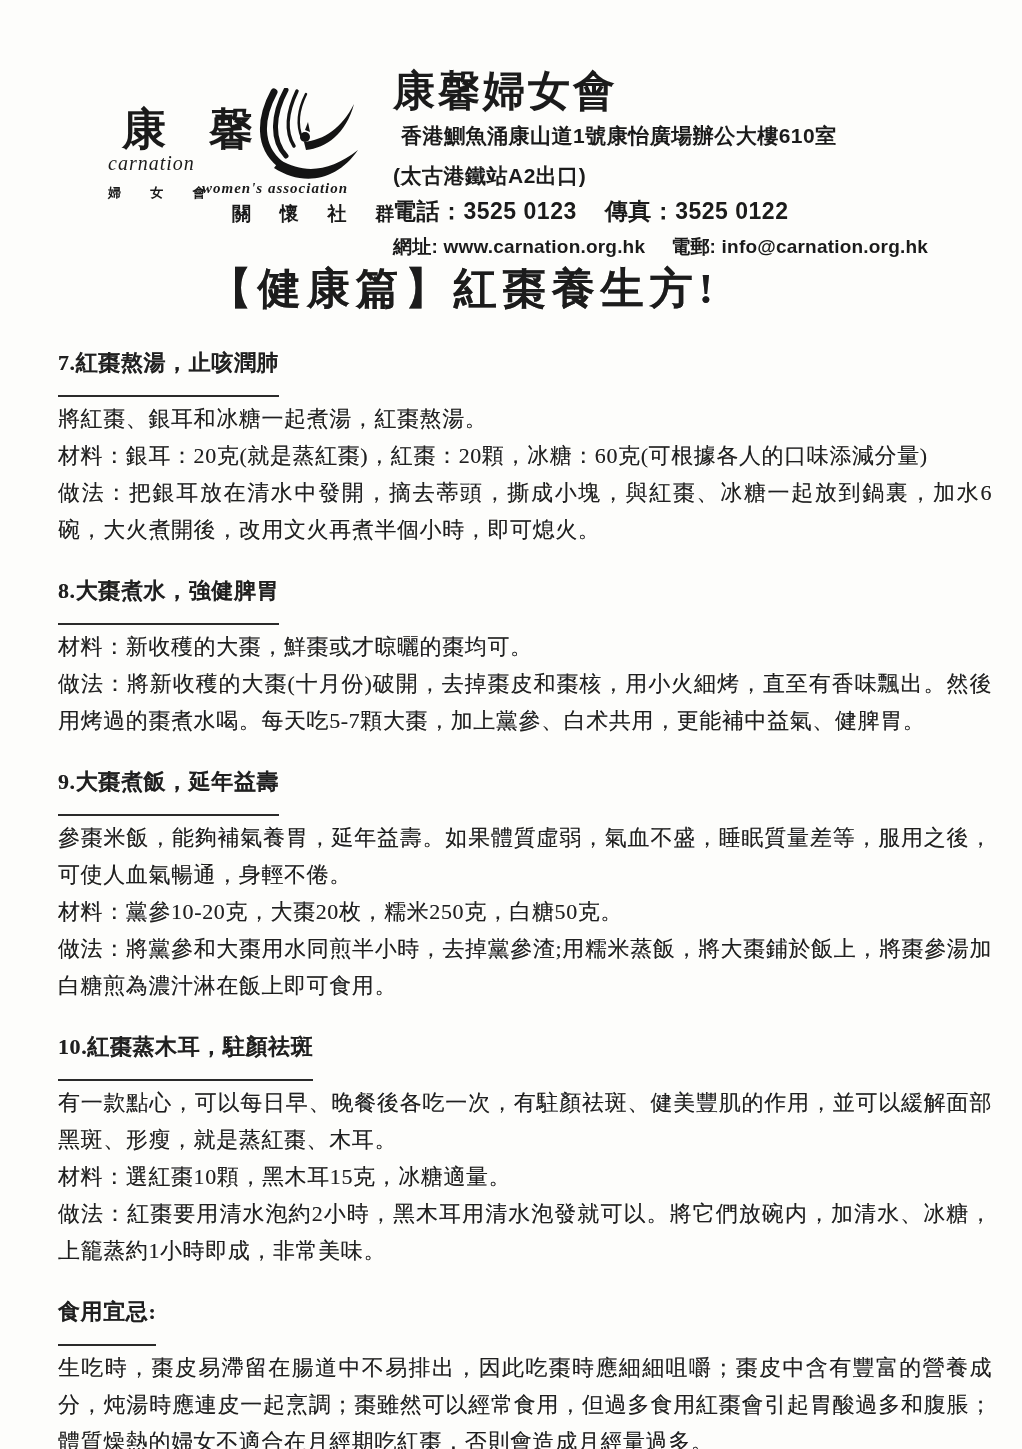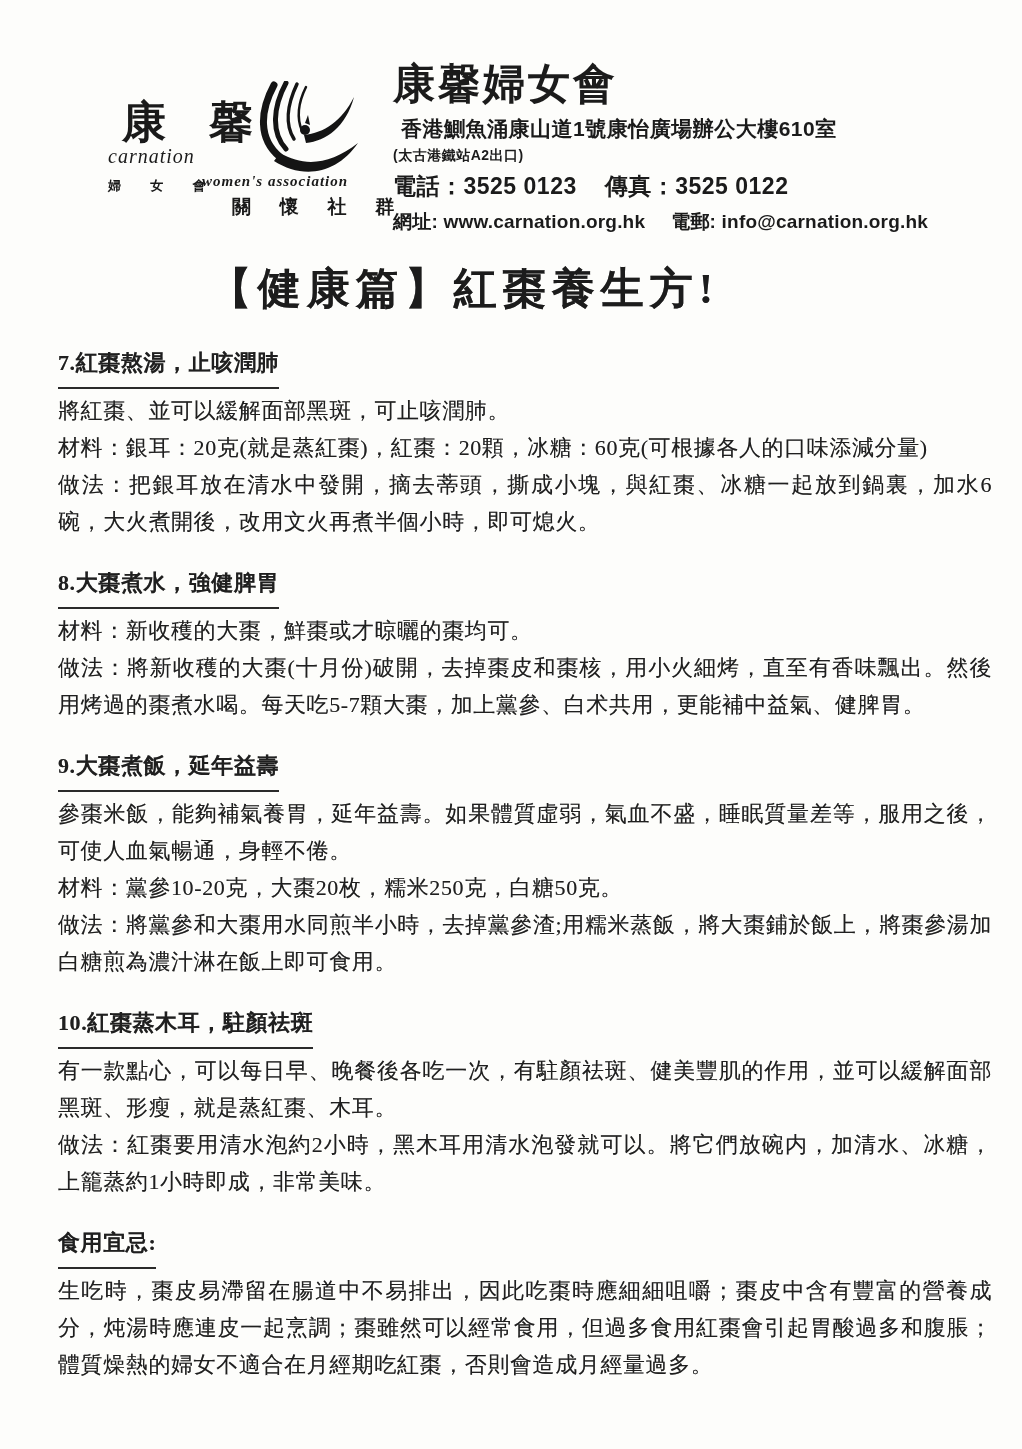--- a/index.html
+++ b/index.html
@@ -10,21 +10,21 @@
     font-family: "Liberation Serif", "DejaVu Serif", serif;
     color: #222;
   }
   .page {
     position: relative;
     width: 1022px; height: 1449px;
     background: #fdfdfb;
   }
 
   
-  .letterhead { position: absolute; left: 0; top: 9px; width: 934px; height: 240px; }
+  .letterhead { position: absolute; left: 0; top: 16px; width: 934px; height: 240px; }
 
   .logo { position: absolute; left: 100px; top: 72px; width: 280px; height: 155px; }
   .logo-name-zh {
     position: absolute; left: 22px; top: 12px;
     font-size: 44px; font-weight: bold; letter-spacing: 16px;
     color: #1a1a1a; white-space: nowrap;
   }
   .logo-name-en {
     position: absolute; left: 8px; top: 64px;
     font-size: 20px; font-style: italic; letter-spacing: 1px;
@@ -47,21 +47,21 @@
     color: #1a1a1a; white-space: nowrap;
   }
 
   .org-block {
     position: absolute; left: 393px; top: 50px; width: 600px;
     font-family: "Liberation Sans", "DejaVu Sans", sans-serif;
     color: #1b1b1b;
   }
   .org-name { font-size: 42px; font-weight: bold; letter-spacing: 3px; line-height: 1.2; }
   .org-address { font-size: 21px; font-weight: bold; margin-top: 6px; letter-spacing: 0.5px; margin-left: 8px; }
-  .org-metro { font-size: 14px; font-weight: bold; margin-top: 4px; letter-spacing: 0.5px; }
+  .org-metro { font-size: 21px; font-weight: bold; margin-top: 12px; letter-spacing: 0.5px; }
   .org-phone { font-size: 23px; font-weight: bold; margin-top: 6px; letter-spacing: 0.5px; }
   .org-phone .gap { display: inline-block; width: 28px; }
   .org-web { font-size: 19px; font-weight: bold; margin-top: 7px; letter-spacing: 0.2px; }
   .org-web .gap { display: inline-block; width: 26px; }
 
   
   .doc-title {
     position: absolute; left: 0; top: 260px; width: 928px;
     text-align: center;
     font-size: 43px; font-weight: bold; letter-spacing: 6px;
@@ -75,21 +75,21 @@
     font-size: 22px; line-height: 37px; letter-spacing: 0.6px;
     color: #1f1f1f;
     text-shadow: 0 0 0.4px rgba(25,25,25,0.45);
   }
   .section { margin-top: 24px; }
   .section:first-child { margin-top: 0; }
   .section-heading {
     display: inline-block;
     font-weight: bold;
     border-bottom: 2px solid #2a2a2a;
-    padding-bottom: 8px;
+    padding-bottom: 16px;
     line-height: 33px;
     margin-bottom: 3px;
   }
   .section p { text-align: justify; }
 </style>
 </head>
 <body>
 
 <div class="page">
 
@@ -133,41 +133,42 @@
       </div>
     </div>
   </div>
 
   <div class="doc-title">【健康篇】紅棗養生方!</div>
 
   <div class="doc-body">
 
     <div class="section">
       <span class="section-heading">7.紅棗熬湯，止咳潤肺</span>
-      <p>將紅棗、並可以緩解面部黑斑，可止咳潤肺。</p>
+      <p>將紅棗、銀耳和冰糖一起煮湯，紅棗熬湯。</p>
       <p>材料：銀耳：20克(就是蒸紅棗)，紅棗：20顆，冰糖：60克(可根據各人的口味添減分量)</p>
       <p>做法：把銀耳放在清水中發開，摘去蒂頭，撕成小塊，與紅棗、冰糖一起放到鍋裏，加水6碗，大火煮開後，改用文火再煮半個小時，即可熄火。</p>
     </div>
 
     <div class="section">
       <span class="section-heading">8.大棗煮水，強健脾胃</span>
       <p>材料：新收穫的大棗，鮮棗或才晾曬的棗均可。</p>
       <p>做法：將新收穫的大棗(十月份)破開，去掉棗皮和棗核，用小火細烤，直至有香味飄出。然後用烤過的棗煮水喝。每天吃5-7顆大棗，加上黨參、白术共用，更能補中益氣、健脾胃。</p>
     </div>
 
     <div class="section">
       <span class="section-heading">9.大棗煮飯，延年益壽</span>
       <p>參棗米飯，能夠補氣養胃，延年益壽。如果體質虛弱，氣血不盛，睡眠質量差等，服用之後，可使人血氣暢通，身輕不倦。</p>
       <p>材料：黨參10-20克，大棗20枚，糯米250克，白糖50克。</p>
       <p>做法：將黨參和大棗用水同煎半小時，去掉黨參渣;用糯米蒸飯，將大棗鋪於飯上，將棗參湯加白糖煎為濃汁淋在飯上即可食用。</p>
     </div>
 
     <div class="section">
       <span class="section-heading">10.紅棗蒸木耳，駐顏祛斑</span>
       <p>有一款點心，可以每日早、晚餐後各吃一次，有駐顏祛斑、健美豐肌的作用，並可以緩解面部黑斑、形瘦，就是蒸紅棗、木耳。</p>
+      <p>材料：選紅棗10顆，黑木耳15克，冰糖適量。</p>
       <p>做法：紅棗要用清水泡約2小時，黑木耳用清水泡發就可以。將它們放碗内，加清水、冰糖，上籠蒸約1小時即成，非常美味。</p>
     </div>
 
     <div class="section">
       <span class="section-heading">食用宜忌:</span>
       <p>生吃時，棗皮易滯留在腸道中不易排出，因此吃棗時應細細咀嚼；棗皮中含有豐富的營養成分，炖湯時應連皮一起烹調；棗雖然可以經常食用，但過多食用紅棗會引起胃酸過多和腹脹；體質燥熱的婦女不適合在月經期吃紅棗，否則會造成月經量過多。</p>
     </div>
 
   </div>
 </div>

